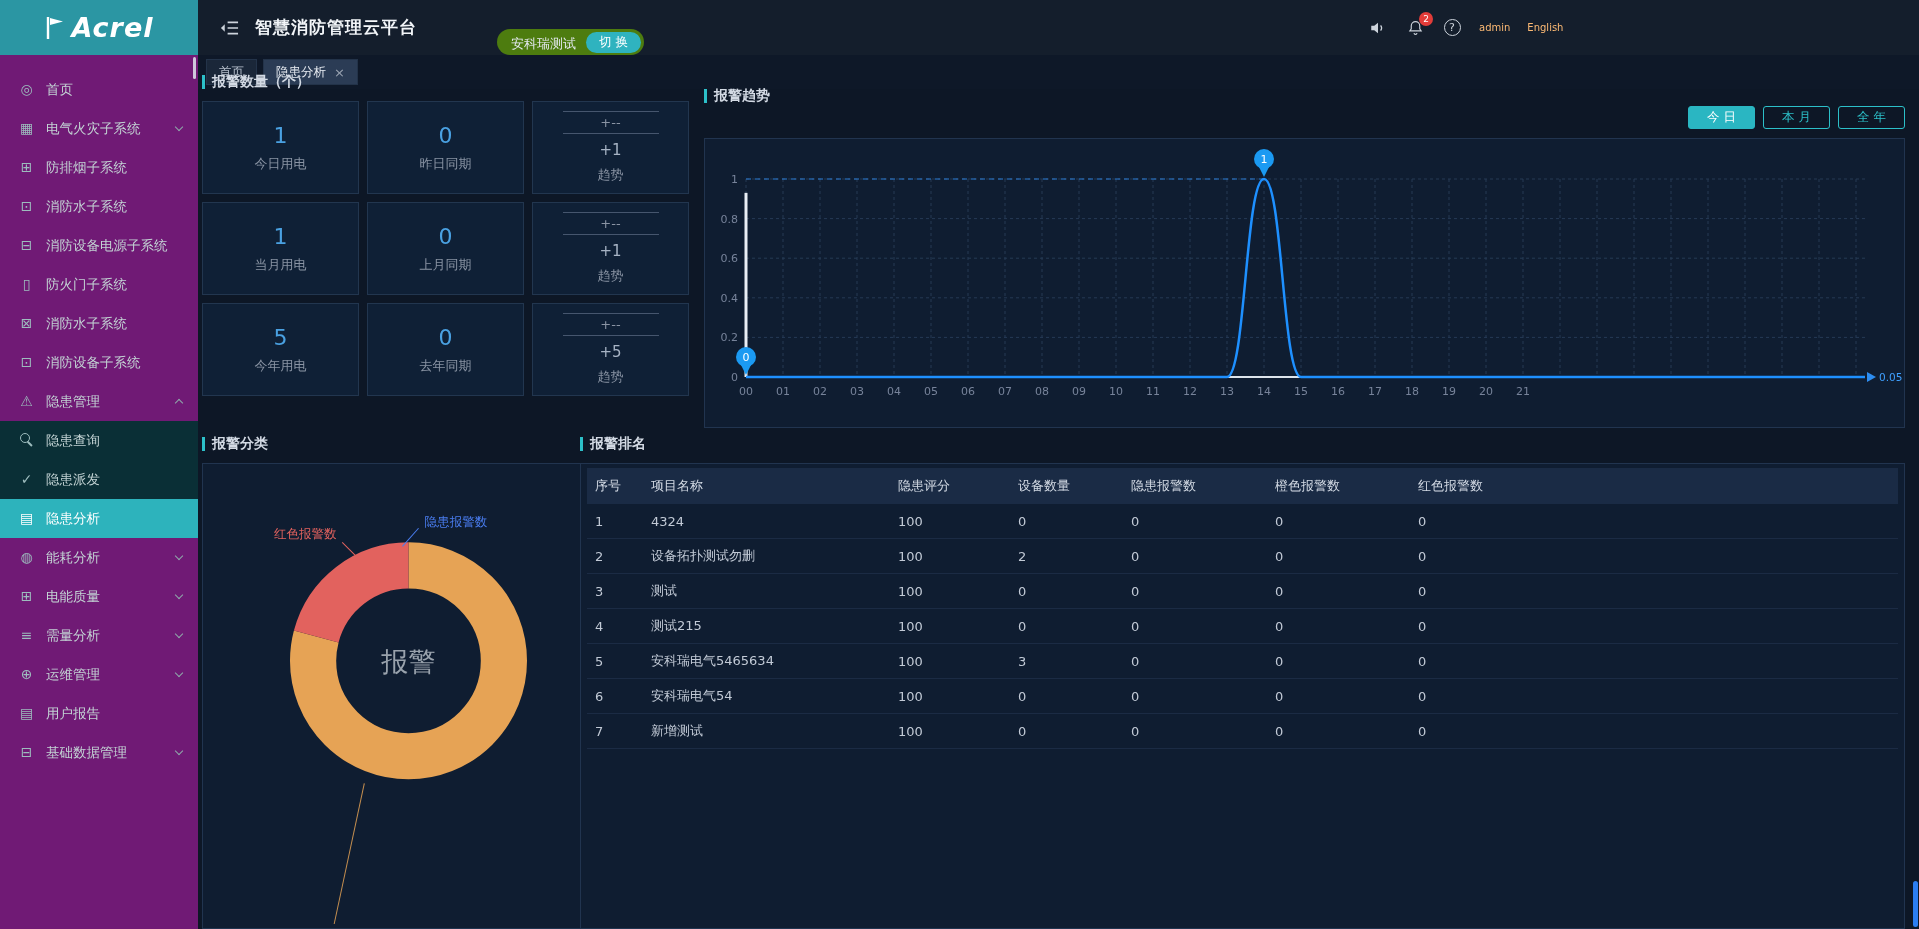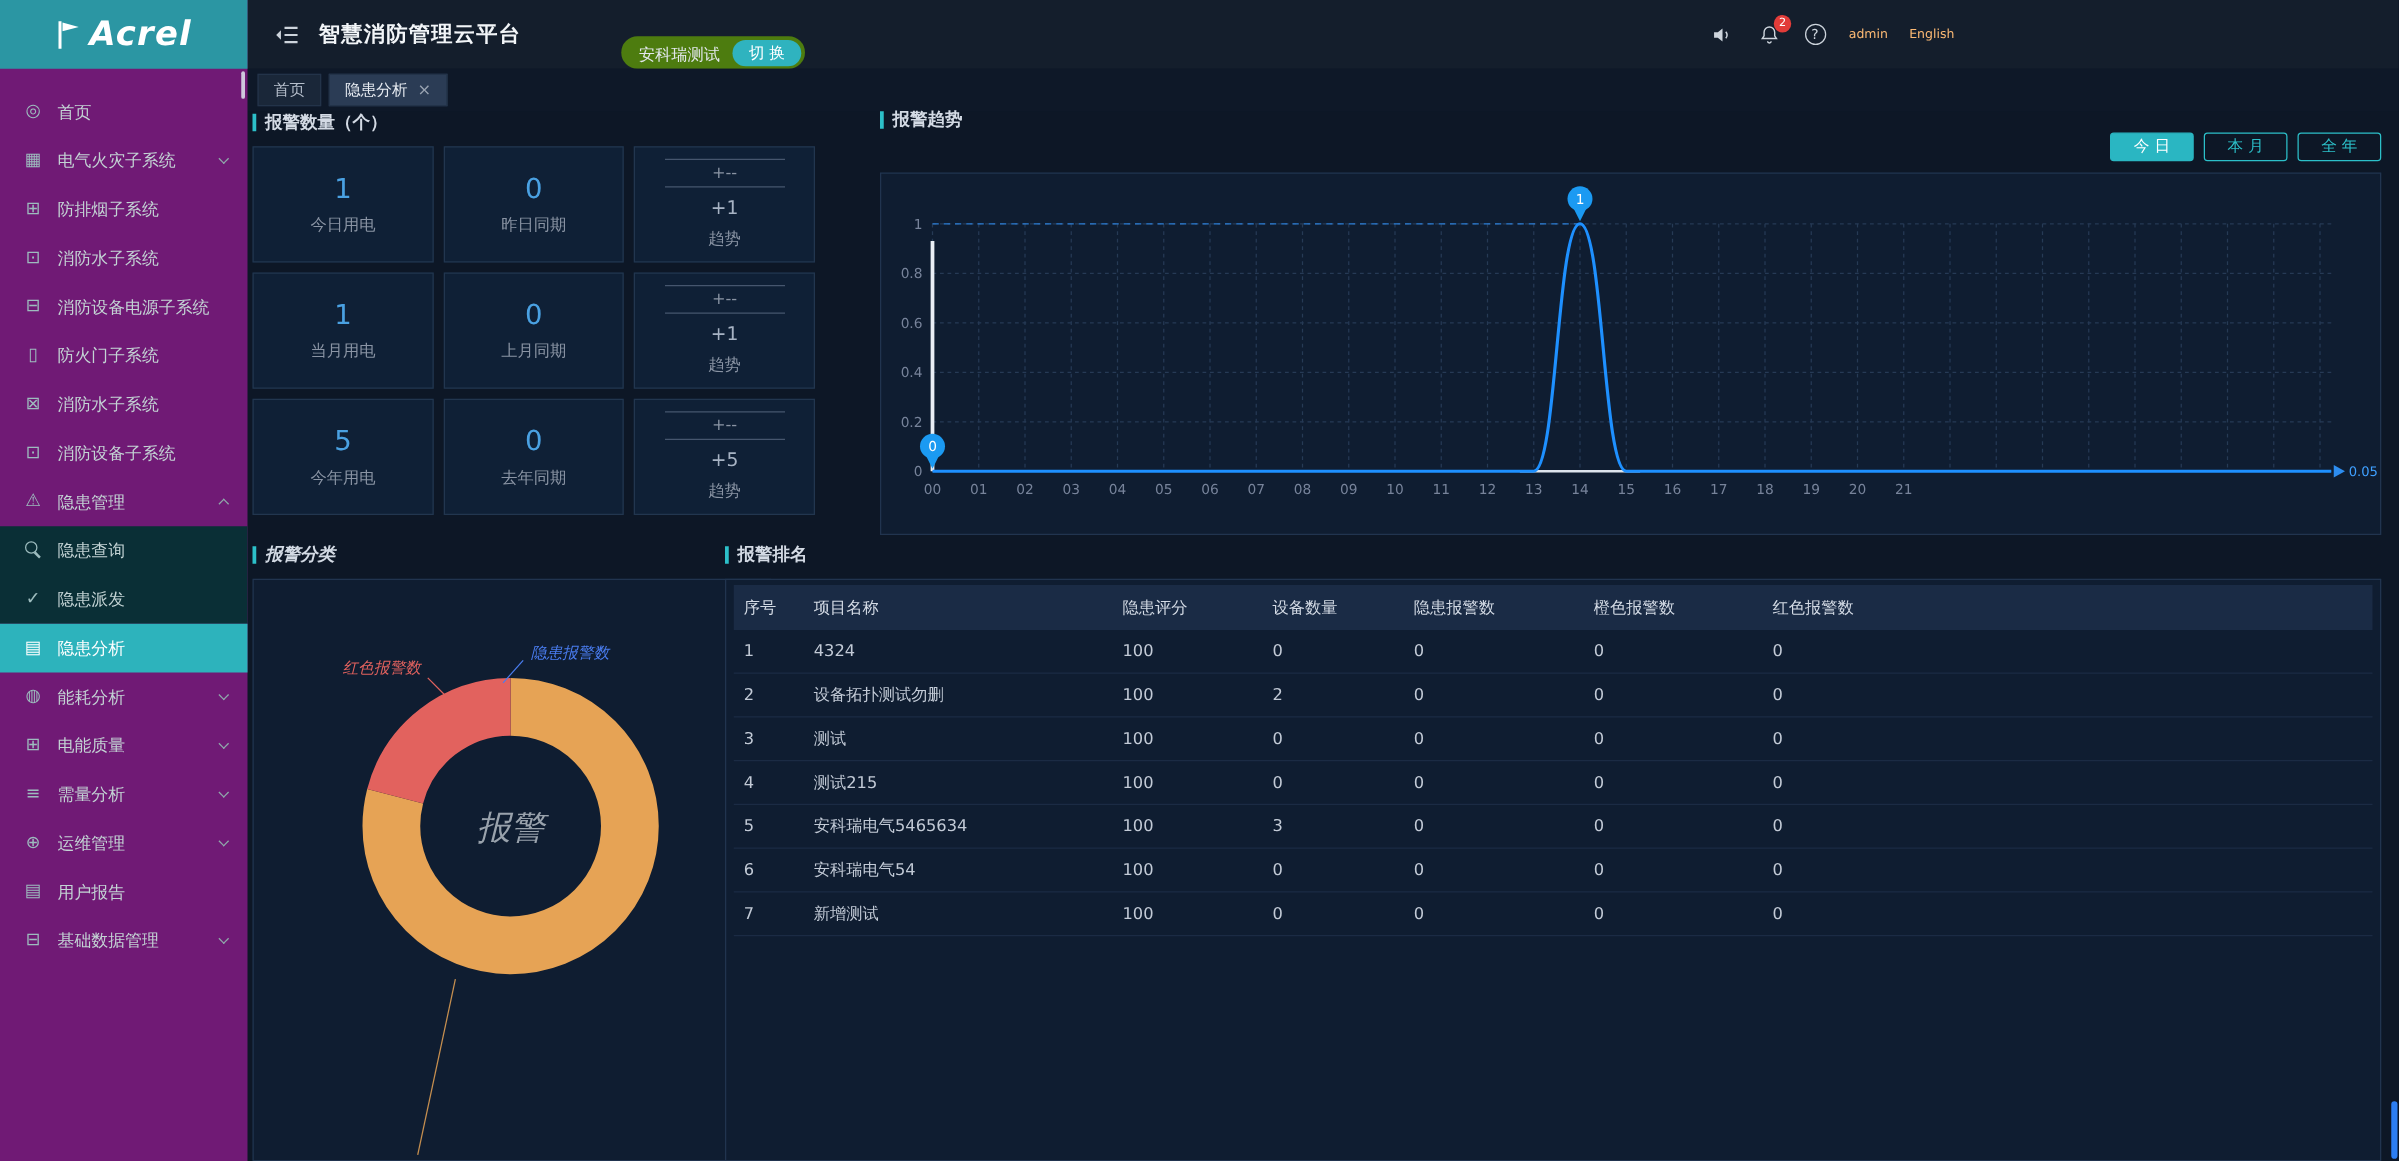--- a/index.html
+++ b/index.html
@@ -49,38 +49,38 @@
   
   .tabbar{position:absolute;left:198px;top:55px;right:0;height:34px;background:#0e1828;display:flex;align-items:center;padding-left:8px;}
   .tab{height:26px;display:flex;align-items:center;gap:8px;padding:0 12px;margin-right:6px;background:#1a2739;
        border:1px solid #233349;color:#b6bfcc;font-size:12.5px;cursor:pointer;}
   .tab.active{background:#2b3c55;color:#e9edf3;}
   .tab .x{color:#9aa4b2;font-size:13px;line-height:1;}
   
   .sec-title{display:flex;align-items:center;height:20px;font-size:14px;color:#d3dae4;font-weight:bold;}
   .sec-title .bar{width:3px;height:14px;background:#2cc0c9;margin-right:7px;}
   .panel{background:#0f1d31;border:1px solid #21344f;}
-  #sec-count{position:absolute;left:202px;top:88px;width:450px;}
+  #sec-count{position:absolute;left:202px;top:72px;width:487px;}
   .count-grid{margin-top:9px;display:grid;grid-template-columns:repeat(3,1fr);gap:8px;}
   .stat-card{height:93px;background:#0f2036;border:1px solid #22364f;display:flex;flex-direction:column;
              align-items:center;justify-content:center;gap:7px;cursor:pointer;}
   .stat-value{font-size:22px;color:#4aa1e2;}
   .stat-label{font-size:13px;color:#8a94a4;}
   .trend-box{width:96px;text-align:center;color:#8a94a4;font-size:13px;border-top:1px solid #46566e;
              border-bottom:1px solid #46566e;padding:3px 0;}
   .trend-delta{font-size:15px;color:#a7b3c4;}
   #sec-trend{position:absolute;left:704px;top:86px;right:14px;}
   .trend-head{display:flex;align-items:flex-start;flex-direction:column;}
   .rgroup{margin-left:auto;display:flex;}
   .rbtn{height:23px;padding:0 18px;border:1px solid #2cc0c9;background:transparent;color:#2cc0c9;font-size:12.5px;
         border-radius:3px;margin-left:8px;cursor:pointer;font-family:inherit;}
   .rbtn.active{background:#2ab6c2;color:#fff;border-color:#2ab6c2;}
   .trend-panel{margin-top:9px;height:290px;}
   .trend-panel svg{width:100%;height:100%;display:block;}
-  #sec-category{position:absolute;left:202px;top:434px;width:415px;bottom:0;font-style:italic;}
+  #sec-category{position:absolute;left:202px;top:434px;width:415px;bottom:0;}
   .cat-panel{margin-top:9px;height:calc(100% - 29px);}
   .cat-panel svg{width:100%;height:100%;display:block;}
   #sec-ranking{position:absolute;left:580px;top:434px;right:14px;bottom:0;}
   .rank-panel{margin-top:9px;height:calc(100% - 29px);padding:4px 6px 0;}
   .thead,.trow{display:grid;grid-template-columns:56px 247px 120px 113px 144px 143px auto;align-items:center;padding-left:8px;}
   .thead{height:36px;background:#1a2b45;font-size:13px;color:#d4dbe5;}
   .trow{height:35px;border-bottom:1px solid #1b2b44;font-size:13px;color:#c2cad6;cursor:pointer;}
   .sb-main{position:absolute;right:1px;bottom:2px;width:5px;height:46px;background:#2c7ef2;border-radius:3px;z-index:9;}
 </style>
 </head>

